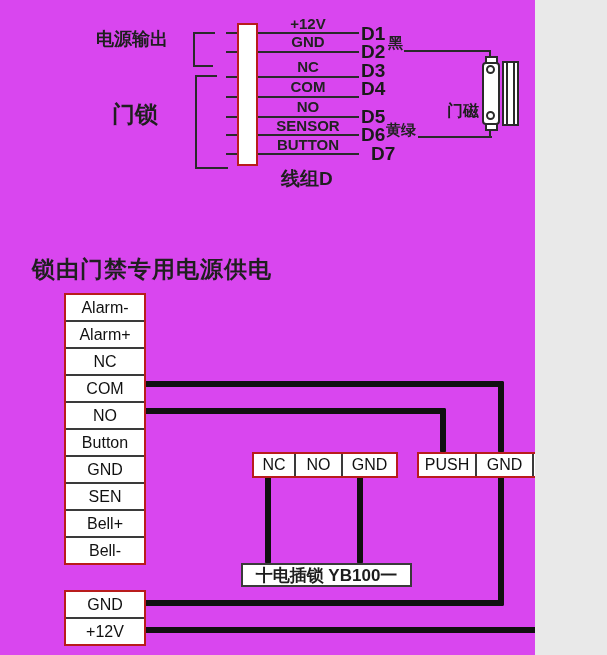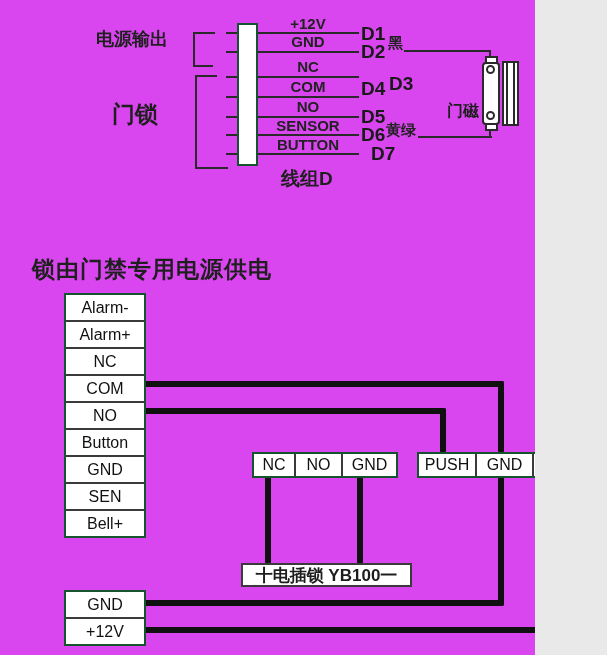--- a/index.html
+++ b/index.html
@@ -21,21 +21,21 @@
   .pin-label{
     position:absolute;left:257px;width:102px;height:16px;
     text-align:center;font-size:15px;line-height:16px;font-weight:600;color:#222;
   }
   .d-label{
     position:absolute;left:361px;width:34px;height:19px;
     font-size:19px;line-height:19px;font-weight:700;color:#1a1a1a;
   }
   .wire-color{position:absolute;font-size:15px;font-weight:700;color:#222;white-space:nowrap;}
   .block{
-    position:absolute;border:2px solid #14532d;background:#ffffff;
+    position:absolute;border:2px solid #b91c1c;background:#ffffff;
     box-sizing:border-box;z-index:2;
   }
   .trow{
     height:25px;border-bottom:2px solid #3a3a3a;
     text-align:center;font-size:16px;line-height:25px;color:#111;
   }
   .trow:last-child{border-bottom:none;}
   .hcells{display:flex;}
   .hcell{
     text-align:center;font-size:16px;line-height:22px;color:#111;
@@ -86,21 +86,21 @@
   <div class="pin-label" style="top:16px;">+12V</div>
   <div class="pin-label" style="top:34px;">GND</div>
   <div class="pin-label" style="top:59px;">NC</div>
   <div class="pin-label" style="top:79px;">COM</div>
   <div class="pin-label" style="top:99px;">NO</div>
   <div class="pin-label" style="top:118px;">SENSOR</div>
   <div class="pin-label" style="top:137px;">BUTTON</div>
 
   <div class="d-label" style="top:24px;">D1</div>
   <div class="d-label" style="top:42px;">D2</div>
-  <div class="d-label" style="top:74px;margin-left:28px;">D3</div>
+  <div class="d-label" style="top:61px;">D3</div>
   <div class="d-label" style="top:79px;">D4</div>
   <div class="d-label" style="top:107px;">D5</div>
   <div class="d-label" style="top:125px;">D6</div>
   <div class="d-label" style="top:144px;margin-left:10px;">D7</div>
 
   <div class="wire-color" style="left:388px;top:34px;">黑</div>
   <div class="wire-color" style="left:386px;top:121px;">黄绿</div>
 
   <div class="hline" style="left:404px;top:50px;width:87px;"></div>
   <div class="vline" style="left:489px;top:50px;height:9px;"></div>
@@ -140,20 +140,21 @@
   <div class="block" style="left:64px;top:293px;width:82px;">
     <div class="trow">Alarm-</div>
     <div class="trow">Alarm+</div>
     <div class="trow">NC</div>
     <div class="trow">COM</div>
     <div class="trow">NO</div>
     <div class="trow">Button</div>
     <div class="trow">GND</div>
     <div class="trow">SEN</div>
     <div class="trow">Bell+</div>
+    <div class="trow">Bell-</div>
   </div>
 
   <div class="block" style="left:64px;top:590px;width:82px;">
     <div class="trow">GND</div>
     <div class="trow">+12V</div>
   </div>
 
   <div class="block hcells" style="left:252px;top:452px;width:146px;height:26px;">
     <div class="hcell" style="width:42px;">NC</div>
     <div class="hcell" style="width:47px;">NO</div>

